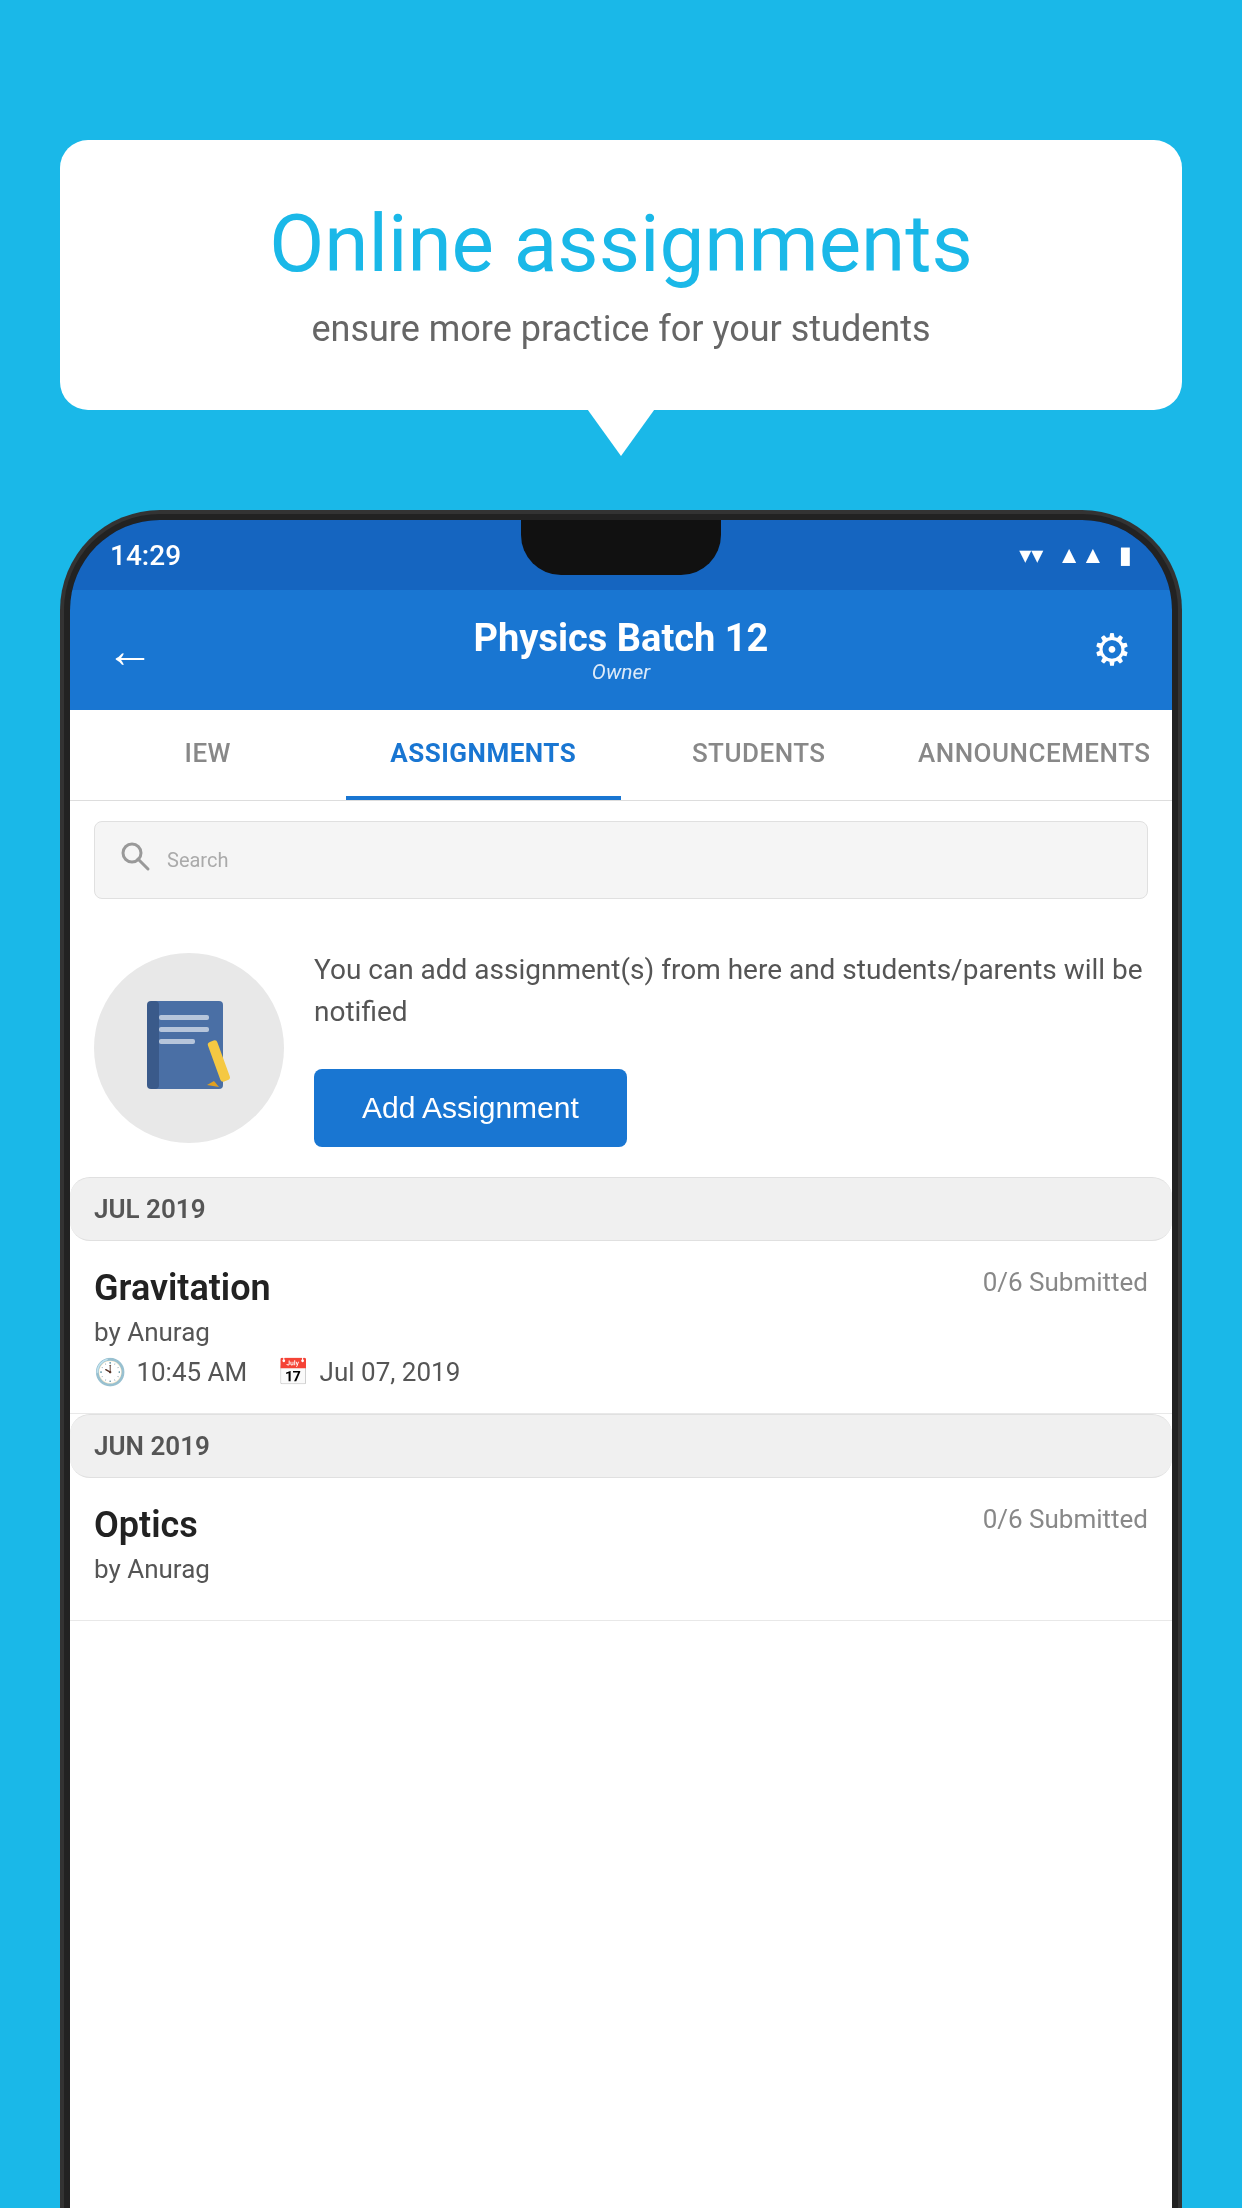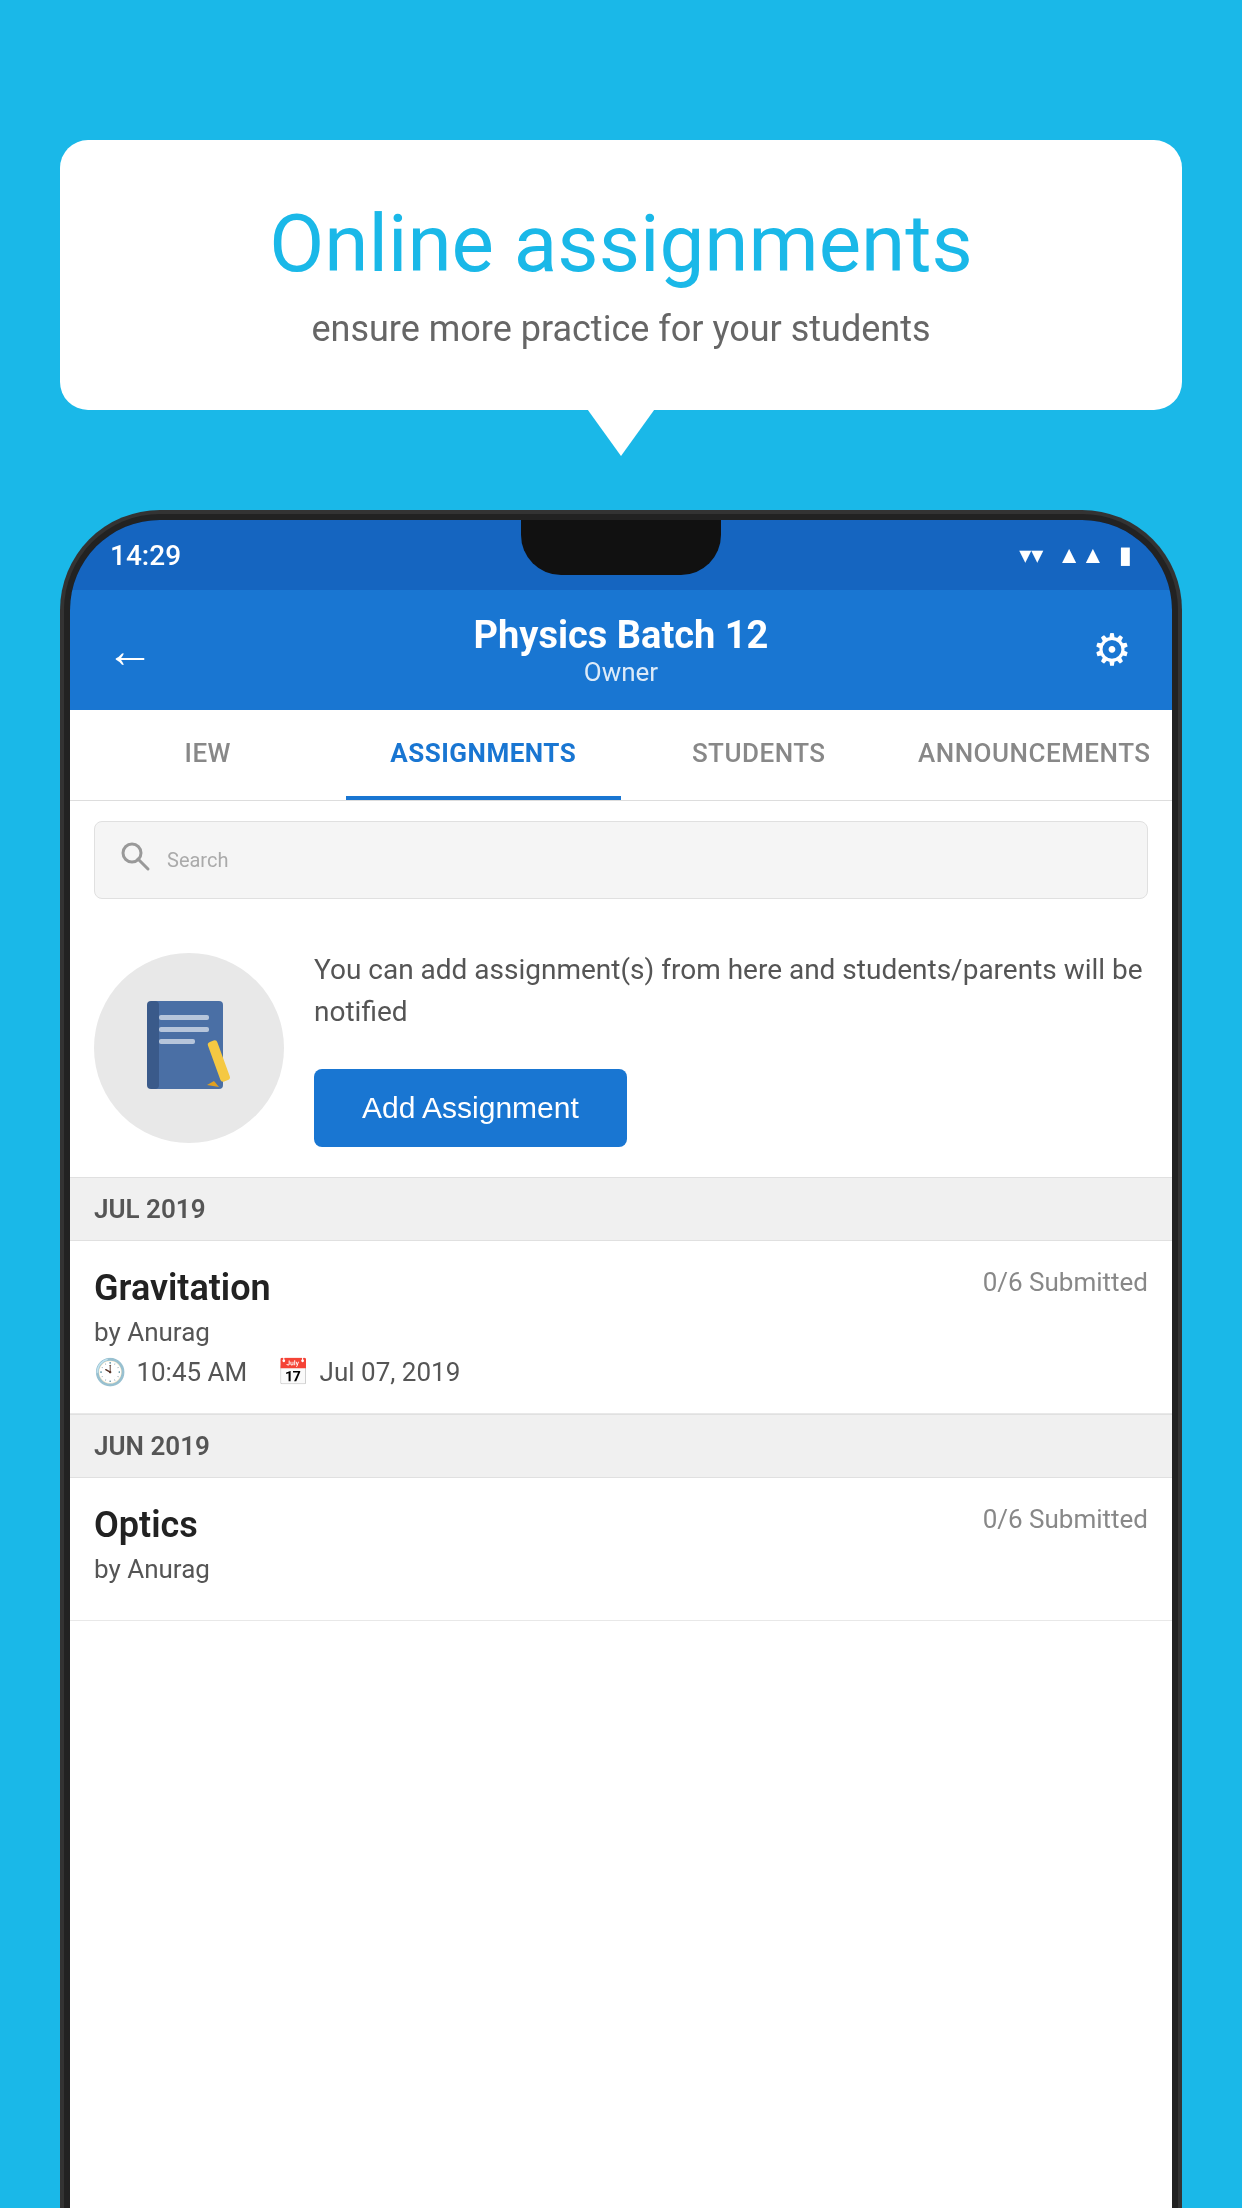--- a/index.html
+++ b/index.html
@@ -138,21 +138,22 @@
     }
 
     .header-title {
       color: white;
       font-size: 38px;
       font-weight: 700;
     }
 
     .header-subtitle {
       color: rgba(255,255,255,0.85);
-      font-size: 26px;
+      font-size: 21px;
+      font-style: italic;
     }
 
     .settings-btn {
       color: white;
       font-size: 44px;
       width: 60px;
       text-align: center;
     }
 
     
@@ -260,20 +261,21 @@
 
     
     .month-divider {
       background: #f0f0f0;
       padding: 16px 24px;
       font-size: 26px;
       font-weight: 600;
       color: #555;
       border-top: 1px solid #e0e0e0;
       border-bottom: 1px solid #e0e0e0;
+      border-radius: 20px;
     }
 
     
     .assignment-item {
       padding: 26px 24px;
       background: white;
       border-bottom: 1px solid #e8e8e8;
     }
 
     .assignment-header {

